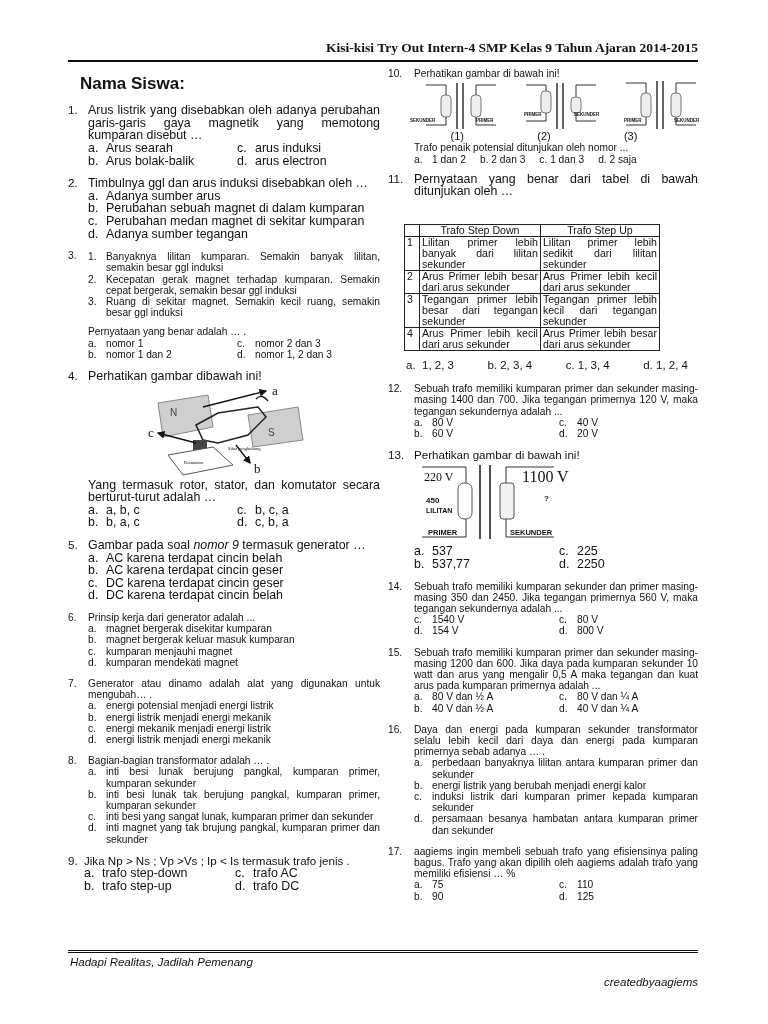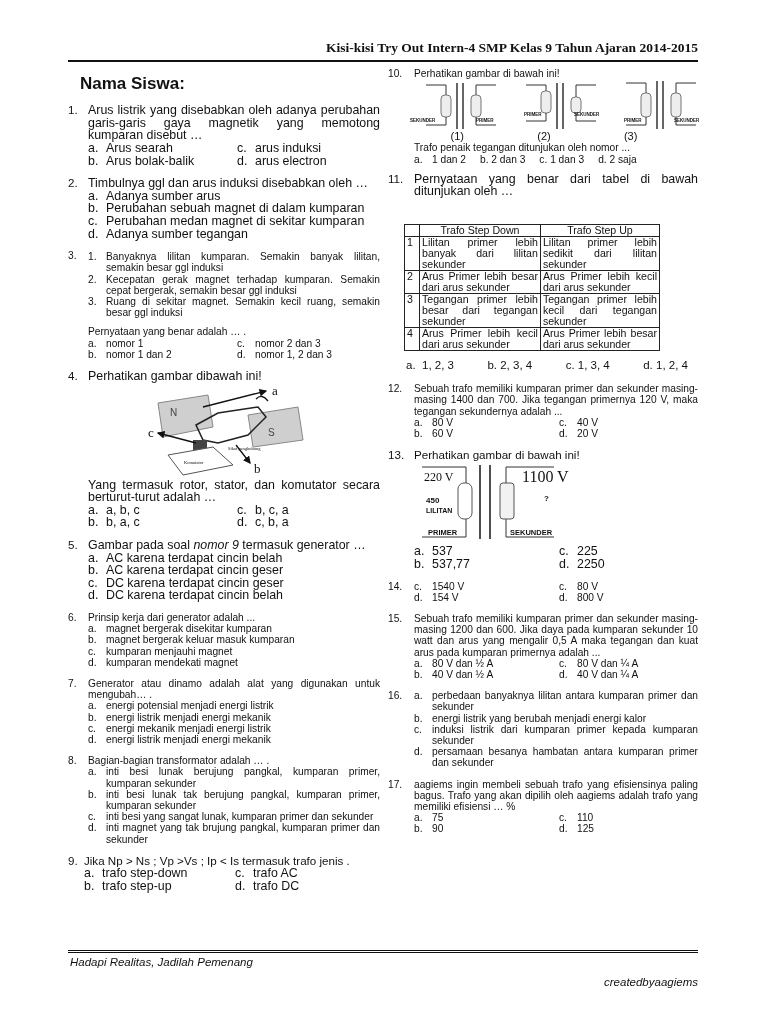--- a/index.html
+++ b/index.html
@@ -347,21 +347,21 @@
         <span style="position:absolute;left:110px;top:-22px;font-size:4.5px;font-weight:bold">PRIMER</span>
         <span style="position:absolute;left:160px;top:-22px;font-size:4.5px;font-weight:bold">SEKUNDER</span>
         <span style="position:absolute;left:210px;top:-16px;font-size:4.5px;font-weight:bold">PRIMER</span>
         <span style="position:absolute;left:260px;top:-16px;font-size:4.5px;font-weight:bold">SEKUNDER</span>
       </div>
       <div class="cap">
         <span>(1)</span>
         <span>(2)</span>
         <span>(3)</span>
       </div>
-      <div>Trafo penaik tegangan ditunjukan oleh nomor ...</div>
+      <div>Trafo penaik potensial ditunjukan oleh nomor ...</div>
       <div class="q10opts">
         <div class="opt">
             <span class="ol">a.</span>
             <span>1 dan 2</span>
           </div>
         <div class="opt"><span>b.</span>&nbsp;<span>2 dan 3</span></div>
         <div class="opt"><span>c.</span>&nbsp;<span>1 dan 3</span></div>
         <div class="opt"><span>d.</span>&nbsp;<span>2 saja</span></div>
       </div>
     </div>
@@ -472,20 +472,21 @@
             <span class="ol">d.</span>
             <span>2250</span>
           </div>
       </div>
     </div>
   </div>
 
   <div class="q small">
     <div class="qnum" style="width:26px">14.</div>
     <div class="qbody">
+      <div class="qtext">Sebuah trafo memiliki kumparan sekunder dan primer masing-masing 350 dan 2450. Jika tegangan primernya 560 V, maka tegangan sekundernya adalah ...</div>
       <div class="opts">
         <div class="opt">
             <span class="ol">c.</span>
             <span>1540 V</span>
           </div>
         <div class="opt">
             <span class="ol">c.</span>
             <span>80 V</span>
           </div>
         <div class="opt">
@@ -521,20 +522,21 @@
             <span class="ol">d.</span>
             <span>40 V dan ¼ A</span>
           </div>
       </div>
     </div>
   </div>
 
   <div class="q small">
     <div class="qnum" style="width:26px">16.</div>
     <div class="qbody">
+      <div class="qtext">Daya dan energi pada kumparan sekunder transformator selalu lebih kecil dari daya dan energi pada kumparan primernya sebab adanya … .</div>
       <div class="opts single">
         <div class="opt qtext">
             <span class="ol">a.</span>
             <span>perbedaan banyaknya lilitan antara kumparan primer dan sekunder</span>
           </div>
         <div class="opt qtext">
             <span class="ol">b.</span>
             <span>energi listrik yang berubah menjadi energi kalor</span>
           </div>
         <div class="opt qtext">

